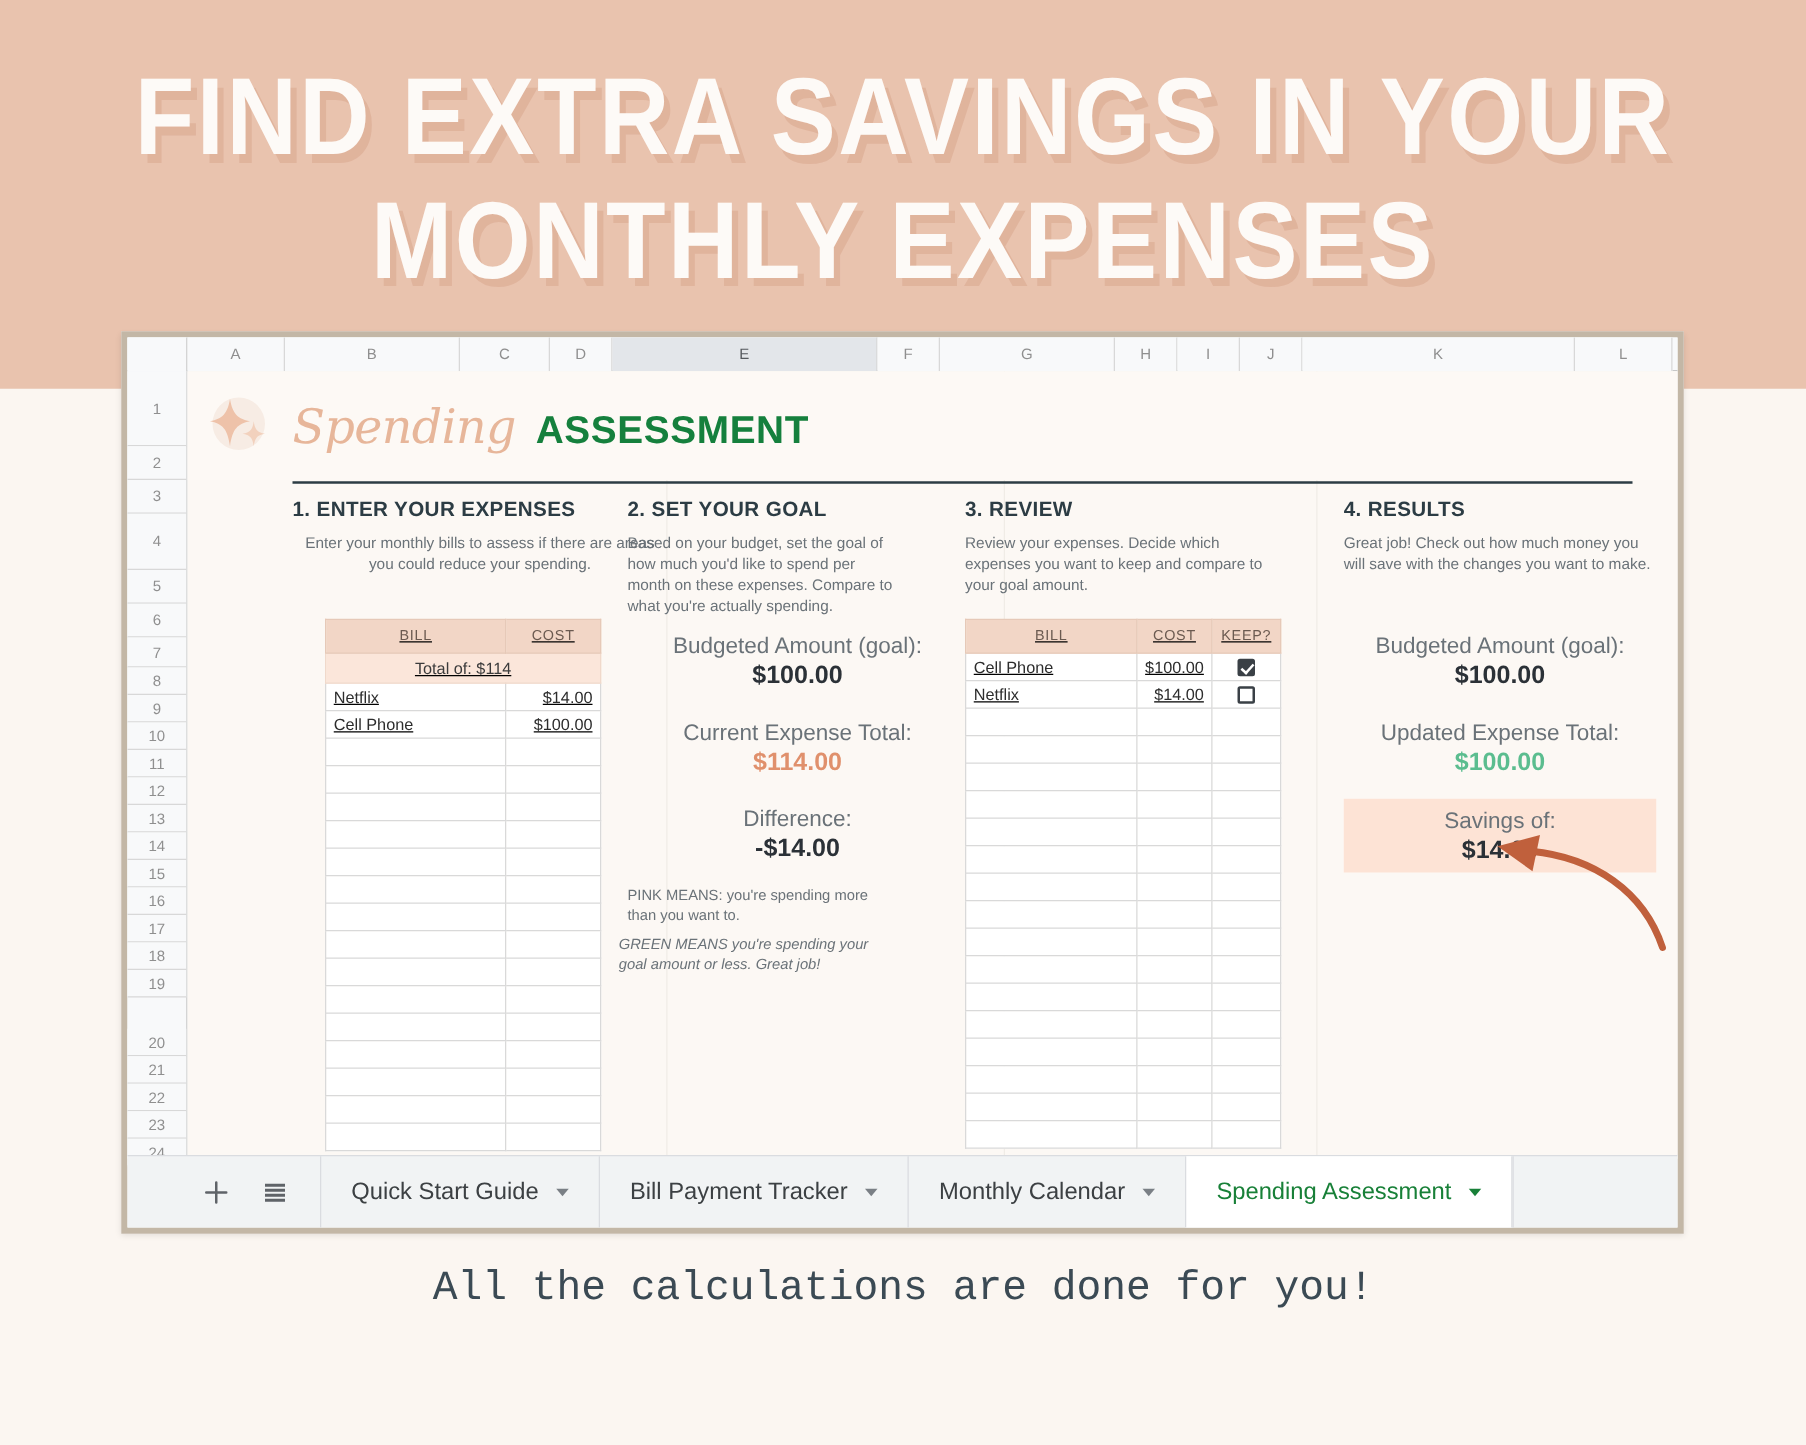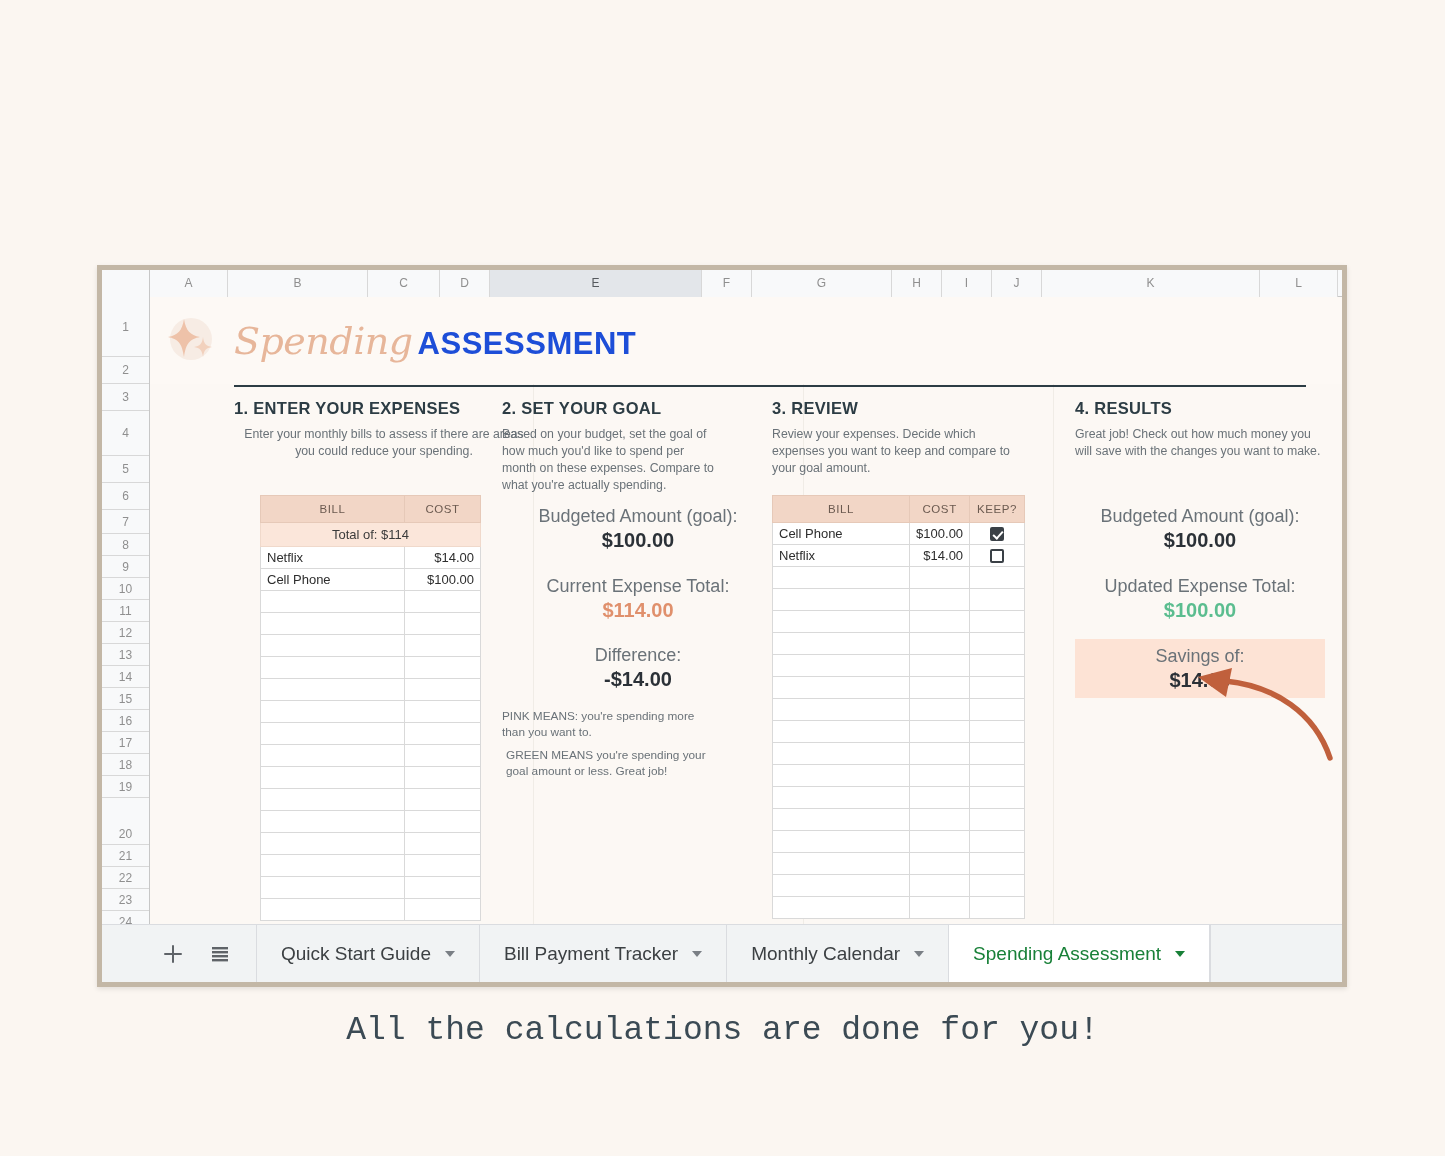--- a/index.html
+++ b/index.html
@@ -103,42 +103,42 @@
     font-family: "DejaVu Serif", serif;
     font-style: italic;
     font-size: 38px;
     color: #e7b69a;
     letter-spacing: -0.5px;
   }
   .brand .bold {
     font-family: "Liberation Sans", sans-serif;
     font-weight: 700;
     font-size: 31px;
-    color: #1d4ed8;
+    color: #15803d;
     letter-spacing: 0.5px;
-    margin-left: 5px;
+    margin-left: 16px;
   }
   .title-rule {
     position: absolute; left: 84px; top: 88px; width: 1072px; height: 2px;
     background: #2c3c44;
   }
 
   
   .section { position: absolute; }
   .sec-title {
     font-weight: 700; font-size: 16.5px; color: #2c3c44;
     letter-spacing: 0.3px;
   }
   .sec-body {
     font-size: 12.3px; line-height: 17px; color: #6a7278;
   }
   .sec-body.centered { text-align: center; }
 
   
-  .tbl { position: absolute; border-collapse: collapse; }
+  .tbl { position: absolute; border-collapse: collapse; text-decoration: underline; }
   .tbl td, .tbl th {
     border: 1px solid #d9d9d9;
     height: 22px;
     font-size: 13px;
     color: #2d2d2d;
     padding: 0 6px;
     background: #ffffff;
     font-weight: 400;
   }
   .tbl th {
@@ -229,20 +229,26 @@
     text-align: center;
     font-size: 33px; color: #3b4a54;
     font-family: Liberation Mono, monospace;
   }
 </style>
 </head>
 <body>
 
 <div id="page">
 
+  <div class="hero">
+    <div class="hero-title">
+      <div>FIND EXTRA SAVINGS IN YOUR</div>
+      <div>MONTHLY EXPENSES</div>
+    </div>
+  </div>
 
   <div class="sheet-frame">
 
     <div class="col-header-row">
       <div class="corner-cell"></div>
       <div id="colcells" style="display:flex;flex:1;">
           <div class="col-cell" style="width: 78px;">A</div>
           <div class="col-cell" style="width: 140px;">B</div>
           <div class="col-cell" style="width: 72px;">C</div>
           <div class="col-cell" style="width: 50px;">D</div>
@@ -402,21 +408,21 @@
         </div>
         <div class="stat" style="position:absolute; left:352px; top:278px; width:272px;">
           <div class="stat-label">Current Expense Total:</div>
           <div class="stat-value pink">$114.00</div>
         </div>
         <div class="stat" style="position:absolute; left:352px; top:347px; width:272px;">
           <div class="stat-label">Difference:</div>
           <div class="stat-value">-$14.00</div>
         </div>
         <div class="legend" style="position:absolute; left:352px; top:411px; width:210px;">PINK MEANS: you're spending more than you want to.</div>
-        <div class="legend" style="position:absolute; left:356px; top:450px; width:212px;">GREEN MEANS you're spending your goal amount or less. Great job!</div>
+        <div class="legend" style="position:absolute; left:345px; top:450px; width:212px;font-style:italic;">GREEN MEANS you're spending your goal amount or less. Great job!</div>
 
         <div class="section" style="left:622px; top:102px; width:280px;">
           <div class="sec-title">3. REVIEW</div>
           <div class="sec-body" style="margin-top:8px; width:250px;">Review your expenses. Decide which expenses you want to keep and compare to your goal amount.</div>
         </div>
 
         <table class="tbl" style="left:622px; top:198px; width:253px;">
           <thead>
             <tr>
               <th style="width:142px;">BILL</th>

